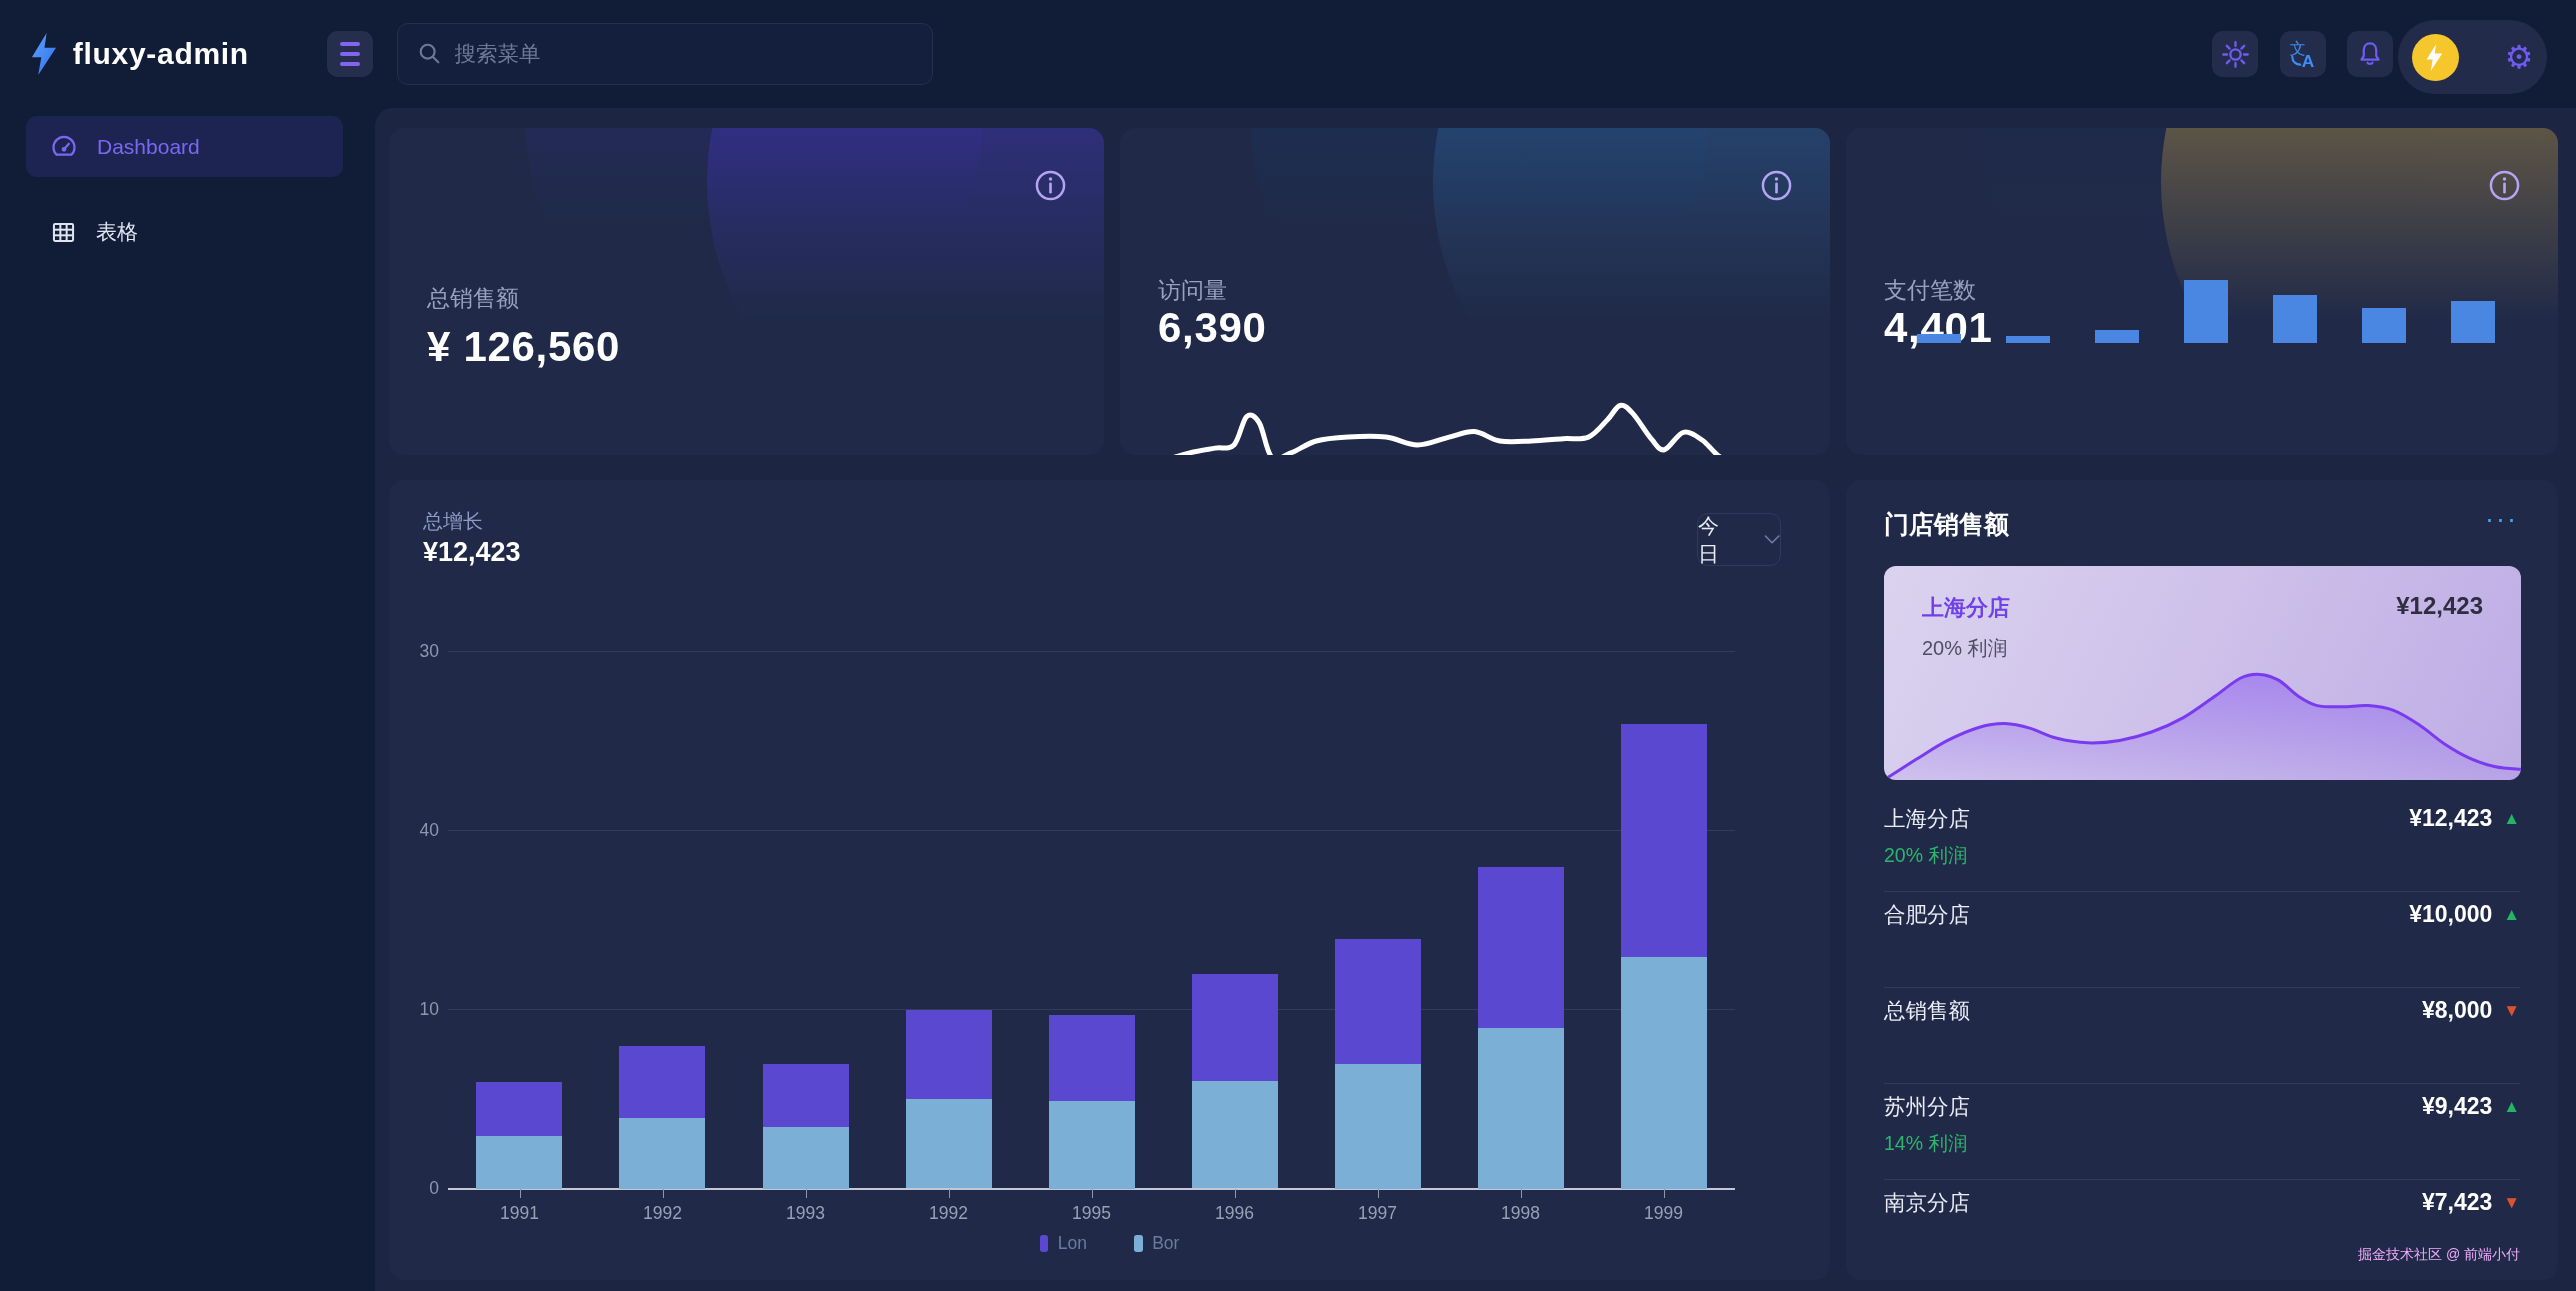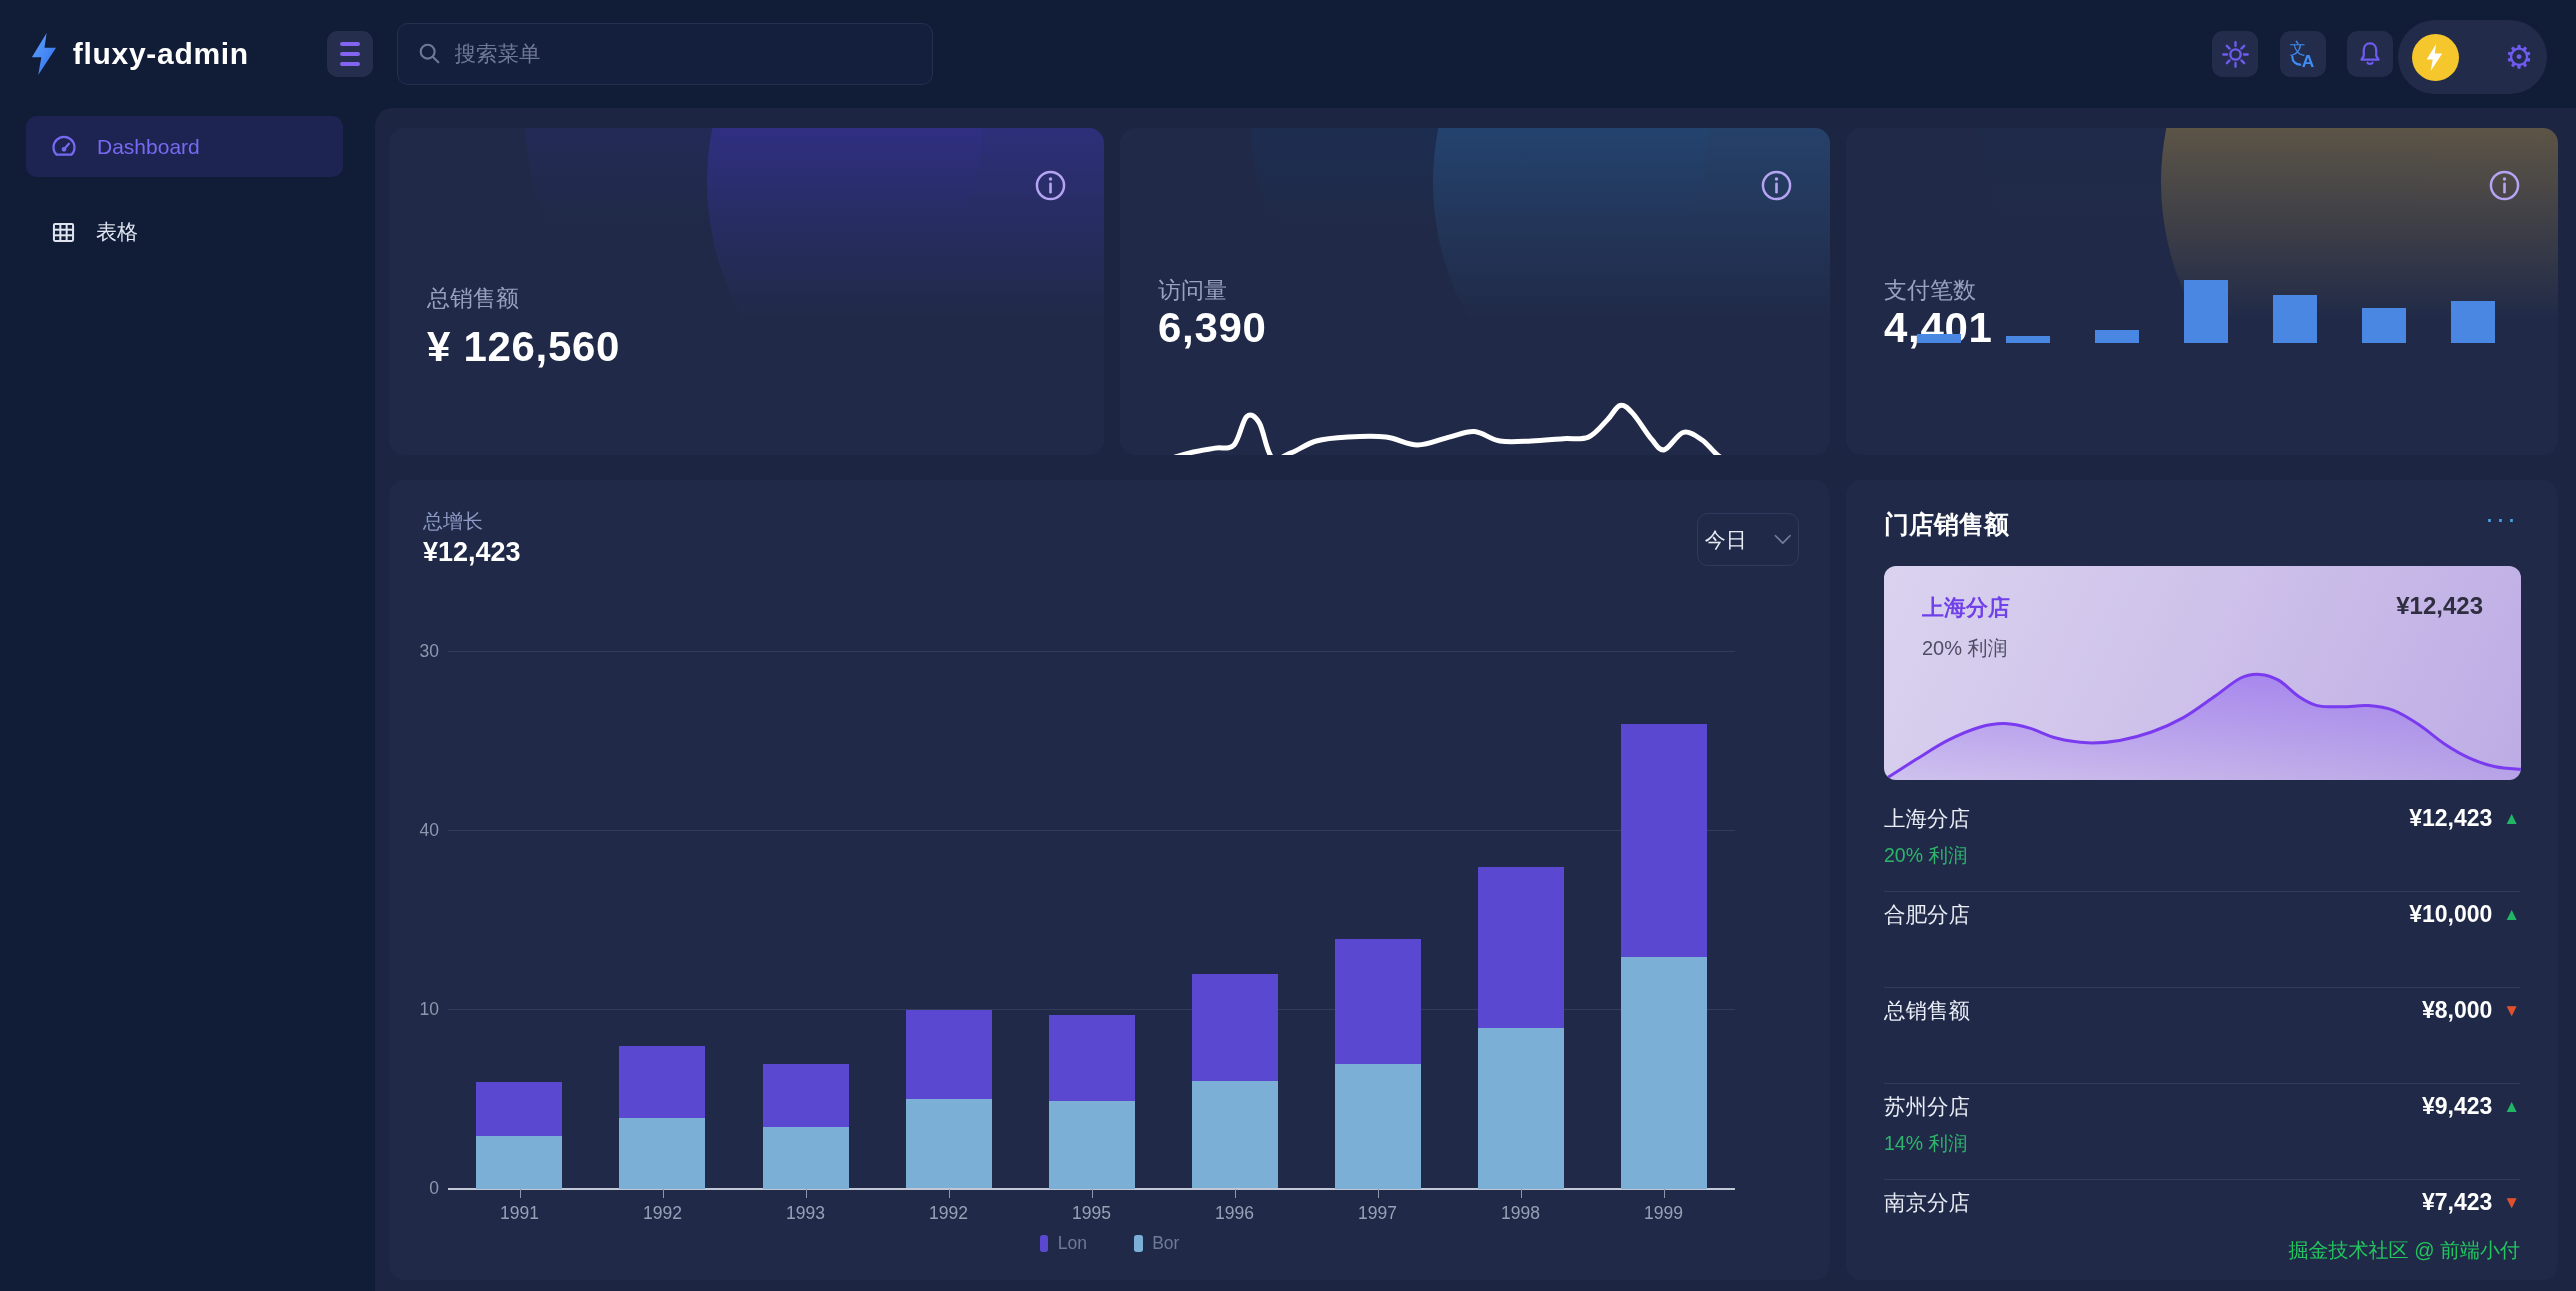--- a/index.html
+++ b/index.html
@@ -62,21 +62,21 @@
   .arr.up { color:#22b565; }
   .arr.down { color:#ef4443; }
   .spark-wrap { position:absolute; left:38px; top:268px; width:633px; height:79px; }
   .mini-bars { position:absolute; left:71px; bottom:112px; width:578px; height:68px;
     display:flex; justify-content:space-between; align-items:flex-end; }
   .mini-bar { width:44px; }
 
   
   .g-title { position:absolute; left:34px; top:28px; font-size:20px; color:#8c99c4; }
   .g-amount { position:absolute; left:34px; top:57px; font-size:27px; font-weight:bold; color:#ffffff; }
-  .g-select { position:absolute; left:1308px; top:33px; width:102px; height:53px; border:1.3px solid #2e3a5e;
+  .g-select { position:absolute; left:1308px; top:33px; width:84px; height:53px; border:1.3px solid #2e3a5e;
     border-radius:10.8px; display:flex; align-items:center; justify-content:center; gap:27px; cursor:pointer; }
   .g-select .sel-lbl { font-size:21px; color:#e8ecf5; }
   #growth-plot { position:absolute; left:59px; top:172px; width:1287px; height:537px; }
   .gridline { position:absolute; left:0; right:0; height:1px; background:rgba(170,180,205,0.14); }
   .gridline.zero { height:2px; background:#c2c8d6; }
   .ytick { position:absolute; left:-48px; width:39px; text-align:right; font-size:17.5px; color:#8e97ad; }
   .gbar { position:absolute; bottom:0; width:86px; display:flex; flex-direction:column; }
   .gbar .seg { width:100%; }
   .xtick { position:absolute; top:537px; width:1.3px; height:9.4px; background:#8e97ad; }
   .xlabel { position:absolute; top:551px; width:81px; text-align:center; font-size:17.5px; color:#97a0b5; }
@@ -98,21 +98,21 @@
   .srow-top { display:flex; justify-content:space-between; align-items:center; padding-top:8px; }
   .sname { font-size:21.5px; color:#e9edf6; }
   .sval-wrap { display:flex; align-items:center; gap:10.8px; }
   .sval { font-size:23px; font-weight:bold; color:#ffffff; }
   .srow .arr { font-size:17px; }
   .srow .arr.down { color:#e2512d; }
   .spct { margin-top:9.4px; font-size:19.5px; }
   .spct.profit { color:#2cb56b; }
   .spct.loss { color:#e2512d; }
   .sdivider { position:absolute; left:0; right:0; bottom:0; height:0.7px; background:rgba(255,255,255,0.09); }
-  .sp-footer { position:absolute; right:38px; bottom:16px; font-size:20px; color:#22c55e; }
+  .sp-footer { position:absolute; right:38px; bottom:16px; font-size:14px; color:#f0abfc; }
 </style>
 </head>
 <body>
 
 <div class="content-bg"></div>
 
 <div class="logo">
   <svg width="35" height="42" viewBox="0 0 24 40">
     <defs>
         <linearGradient id="boltg" x1="0" y1="0" x2="1" y2="1">

